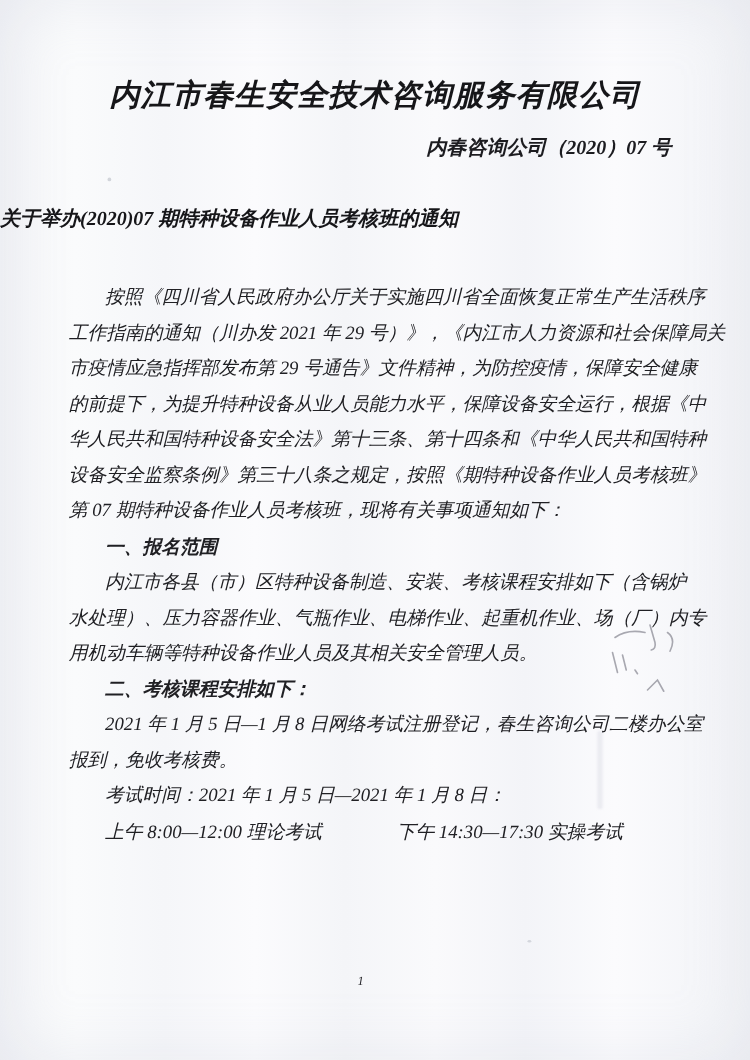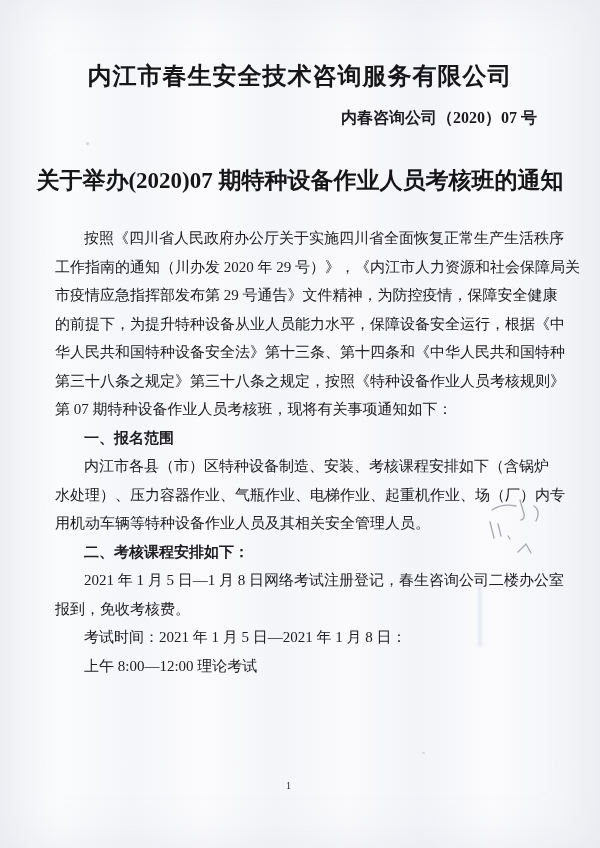--- a/index.html
+++ b/index.html
@@ -12,37 +12,38 @@
     position: relative;
     width: 600px; height: 848px;
     overflow: hidden;
     color: #1f1f23;
     background:
       linear-gradient(90deg,
         #f3f4f7 0%, #fafbfc 10%, #f5f6f9 22%, #fbfbfd 34%,
         #f4f5f8 46%, #fafafc 58%, #f3f4f8 70%, #fbfbfd 82%,
         #f5f6f9 92%, #f2f3f6 100%);
     box-shadow: inset 0 0 50px rgba(195, 200, 214, 0.25);
+    font-style: italic;
   }
   .company-title {
     position: absolute; top: 60px; left: 0; width: 100%;
     text-align: center;
     font-size: 24px; font-weight: 700; letter-spacing: 1px;
     color: #161619;
   }
   .doc-number {
     position: absolute; top: 108px; left: 0; width: 537px;
     text-align: right;
     font-size: 16px; font-weight: 700;
     color: #1c1c20;
   }
   .notice-title {
     position: absolute; top: 165px; left: 0; width: 100%;
-    text-align: center;
-    font-size: 23px; font-weight: 700;
+    text-align: left;
+    font-size: 16px; font-weight: 700;
     color: #161619;
   }
   .body-text {
     position: absolute; top: 224px; left: 55px; width: 502px;
     font-size: 15px; line-height: 28.5px;
     color: #202024;
   }
   .line { white-space: nowrap; }
   .indent { text-indent: 29px; }
   .bold { font-weight: 700; }
@@ -80,36 +81,37 @@
 <div class="page">
 
   <div class="company-title">内江市春生安全技术咨询服务有限公司</div>
 
   <div class="doc-number">内春咨询公司（2020）07 号</div>
 
   <div class="notice-title">关于举办(2020)07 期特种设备作业人员考核班的通知</div>
 
   <div class="body-text">
     <div class="line indent">按照《四川省人民政府办公厅关于实施四川省全面恢复正常生产生活秩序</div>
-    <div class="line">工作指南的通知（川办发 2020 年 29 号）》，《内江市人力资源和社会保障局关</div>
+    <div class="line">工作指南的通知（川办发 2021 年 29 号）》，《内江市人力资源和社会保障局关</div>
     <div class="line">市疫情应急指挥部发布第 29 号通告》文件精神，为防控疫情，保障安全健康</div>
     <div class="line">的前提下，为提升特种设备从业人员能力水平，保障设备安全运行，根据《中</div>
     <div class="line">华人民共和国特种设备安全法》第十三条、第十四条和《中华人民共和国特种</div>
-    <div class="line">第三十八条之规定》第三十八条之规定，按照《特种设备作业人员考核规则》</div>
+    <div class="line">设备安全监察条例》第三十八条之规定，按照《期特种设备作业人员考核班》</div>
     <div class="line">第 07 期特种设备作业人员考核班，现将有关事项通知如下：</div>
     <div class="line indent bold">一、报名范围</div>
     <div class="line indent">内江市各县（市）区特种设备制造、安装、考核课程安排如下（含锅炉</div>
     <div class="line">水处理）、压力容器作业、气瓶作业、电梯作业、起重机作业、场（厂）内专</div>
     <div class="line">用机动车辆等特种设备作业人员及其相关安全管理人员。</div>
     <div class="line indent bold">二、考核课程安排如下：</div>
     <div class="line indent">2021 年 1 月 5 日—1 月 8 日网络考试注册登记，春生咨询公司二楼办公室</div>
     <div class="line">报到，免收考核费。</div>
     <div class="line indent">考试时间：2021 年 1 月 5 日—2021 年 1 月 8 日：</div>
     <div class="line schedule">
       <span class="morning">上午 8:00—12:00 理论考试</span>
+      <span class="afternoon">下午 14:30—17:30 实操考试</span>
     </div>
   </div>
 
   <div class="page-number">1</div>
 
   <svg class="pencil-mark" viewBox="0 0 100 66" xmlns="http://www.w3.org/2000/svg">
     <g fill="none" stroke="#8d8d97" stroke-width="1.3" stroke-linecap="round">
       <path d="M14 14 q10 -7 24 -4"></path>
       <path d="M42 4 l4 14 q1 5 -3 6"></path>
       <path d="M56 10 q7 5 2 15"></path>

